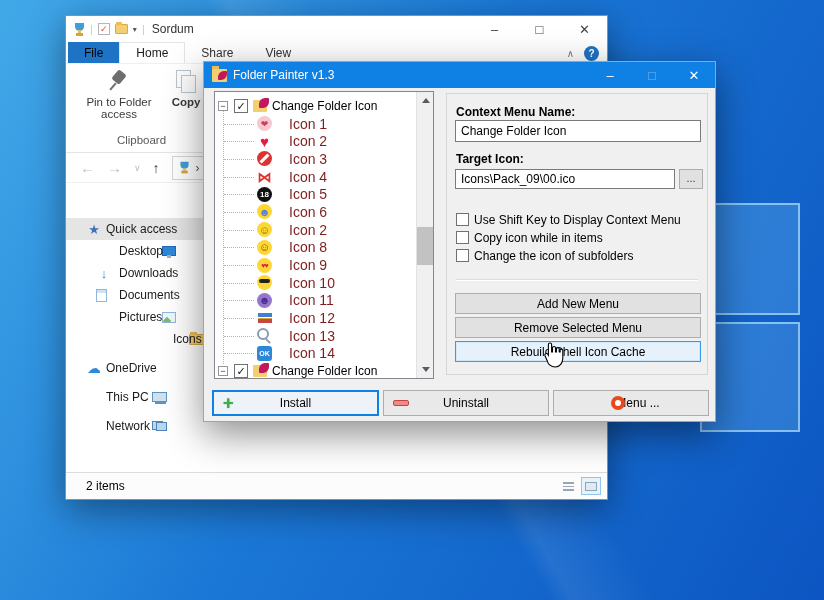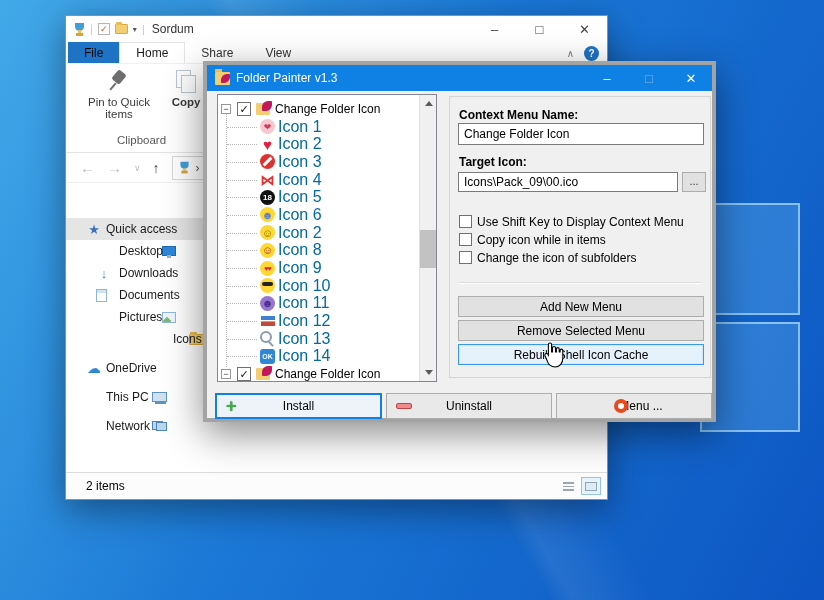--- a/index.html
+++ b/index.html
@@ -112,21 +112,21 @@
   .status-count { margin-left:20px; }
   .view-btns { position:absolute; right:6px; display:flex; gap:3px; }
   .view-btn { width:20px; height:18px; display:flex; align-items:center; justify-content:center; }
   .view-btn.active { border:1px solid #94c5ee; background:#e7f2fb; }
   .vb-details { width:11px; height:9px; background:
     repeating-linear-gradient(#9aa7b2 0 1.5px, transparent 1.5px 3.5px); }
   .vb-thumb { width:12px; height:9px; border:1px solid #8fa5b8; background:#dfeaf4; }
 
   
   .dialog { position:absolute; left:203px; top:61px; width:513px; height:361px;
-    background:#f0f0f0; border:4px solid #a3a3a3; box-shadow:0 12px 36px rgba(0,0,0,0.45);
+    background:#f0f0f0; border:1px solid #a3a3a3; box-shadow:0 12px 36px rgba(0,0,0,0.45);
     font-size:12px; color:#000; }
   .dlg-titlebar { position:absolute; left:0; top:0; right:0; height:26px; background:#0f80e4;
     display:flex; align-items:center; color:#fff; }
   .dlg-icon { width:15px; height:13px; margin:0 6px 0 8px; background:#f3cf72;
     border-radius:1px; position:relative; }
   .dlg-icon::before { content:""; position:absolute; left:0; top:-3px; width:7px; height:3px; background:#e9bd52; }
   .dlg-icon::after { content:""; position:absolute; right:0; top:2px; width:9px; height:9px;
     background:#c2185b; border-radius:6px 1px 6px 1px; }
   .dlg-title { font-size:12px; }
   .dlg-controls { position:absolute; right:0; top:0; height:26px; display:flex; }
@@ -145,21 +145,21 @@
     border:1px solid #969696; font-size:9px; line-height:8px; text-align:center; color:#333; z-index:1; }
   .tree-check { position:absolute; left:19px; width:14px; height:14px; background:#fff;
     border:1px solid #707070; color:#111; font-size:11px; line-height:12px; text-align:center; }
   .root-paint { position:absolute; left:38px; width:14px; height:12px; background:#f3cf72;
     border-radius:1px; }
   .root-paint::after { content:""; position:absolute; right:-2px; top:-2px; width:10px; height:10px;
     background:#c2185b; border-radius:6px 1px 6px 1px; }
   .root-label { position:absolute; left:57px; font-size:12px; color:#000; white-space:nowrap; }
   .item-badge { position:absolute; left:42px; width:15px; height:15px; border-radius:50%;
     display:flex; align-items:center; justify-content:center; font-size:9px; }
-  .item-label { position:absolute; left:60px; font-size:16px; color:#0369a1; }
+  .item-label { position:absolute; left:74px; font-size:14px; color:#7f1d1d; }
 
   .badge-kiss-mark { background:#f6c8d0; color:#d23a5e; }
   .badge-kiss-mark::after { content:"\2764"; font-size:9px; }
   .badge-heart { background:transparent; color:#e02040; }
   .badge-heart::after { content:"\2665"; font-size:15px; }
   .badge-no-entry { background:#e03131; position:absolute; }
   .badge-no-entry::after { content:""; width:11px; height:3px; background:#fff; transform:rotate(-45deg); }
   .badge-ribbon-bow { background:transparent; color:#e03131; }
   .badge-ribbon-bow::after { content:"\22C8"; font-size:14px; font-weight:bold; }
   .badge-18-plus { background:#111; color:#fff; font-weight:bold; }
@@ -200,21 +200,21 @@
   .scroll-thumb { position:absolute; left:0; top:135px; width:17px; height:38px; background:#c2c2c2; }
 
   
   .groupbox { position:absolute; left:242px; top:31px; width:262px; height:282px;
     border:1px solid #d5d5d5; background:#f0f0f0; }
   .fld-label { position:absolute; left:9px; font-weight:bold; font-size:12px; color:#000; }
   .text-input { position:absolute; left:8px; height:22px; background:#fff; border:1px solid #7a7a7a;
     font-size:12px; padding:0 5px; font-family:"Liberation Sans", sans-serif; color:#000; }
   .browse-btn { position:absolute; height:20px; width:24px; background:#e1e1e1; border:1px solid #adadad;
     font-size:11px; line-height:16px; text-align:center; color:#333; }
-  .chk-row { position:absolute; left:9px; display:flex; gap:5px; height:15px; }
+  .chk-row { position:absolute; left:9px; display:flex; align-items:center; gap:5px; height:15px; }
   .chk-box { width:13px; height:13px; background:#fff; border:1px solid #707070; }
   .chk-label { font-size:12px; color:#000; }
   .hsep { position:absolute; left:9px; right:9px; height:1px; background:#dcdcdc; box-shadow:0 1px 0 #fff; }
   .panel-btn { position:absolute; left:8px; width:246px; height:21px; background:#e1e1e1;
     border:1px solid #adadad; font-size:12px; color:#000; display:flex; align-items:center; justify-content:center; }
   .panel-btn.hover { background:#e5f1fb; border:1px solid #3c99e8; box-shadow:0 0 0 1px #cfe8fa inset; }
 
   
   .big-btn { position:absolute; top:328px; height:26px; background:#e9e9e9; border:1px solid #adadad;
     display:flex; align-items:center; justify-content:center; font-size:12px; color:#000; }
@@ -267,21 +267,21 @@
     <div class="tab">View</div>
   </div>
   <div class="ribbon-right">
     <span class="collapse-caret">∧</span>
     <span class="help-btn">?</span>
   </div>
 
   <div class="ribbon-body">
     <div class="rb-btn" style="left:8px; width:90px;">
       <div class="pushpin"></div>
-      <div>Pin to Quick items</div>
+      <div>Pin to Folder access</div>
     </div>
     <div class="rb-btn" style="left:100px; width:40px;font-weight:bold;">
       <div class="copy-pages"></div>
       <div>Copy</div>
     </div>
     <div class="rb-btn" style="left:145px; width:40px;">
       <div class="clipboard-ic"></div>
       <div>Paste</div>
     </div>
     <div class="group-label" style="left:8px; width:135px;">Clipboard</div>

